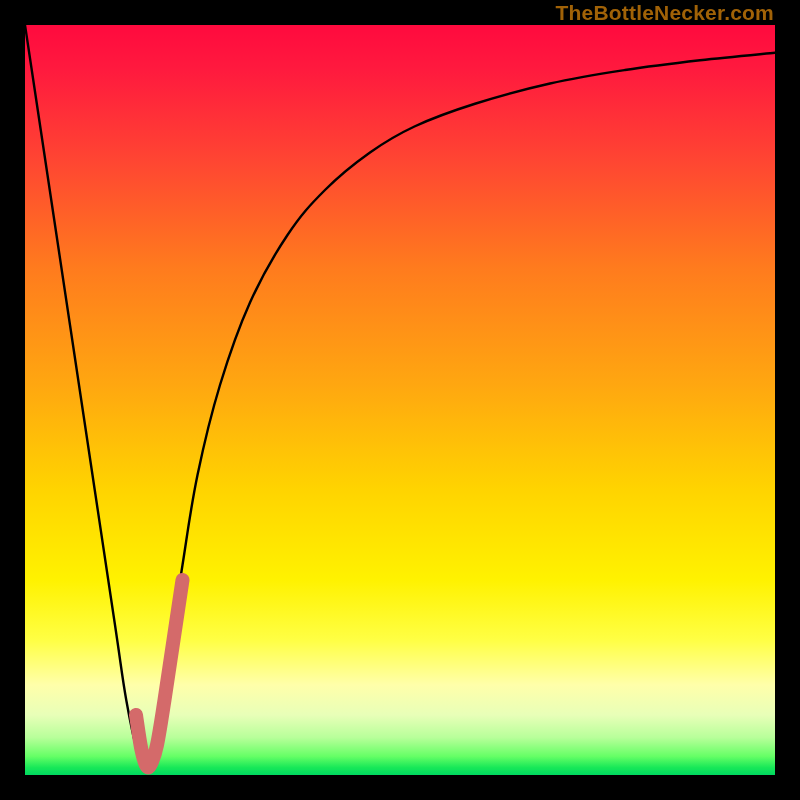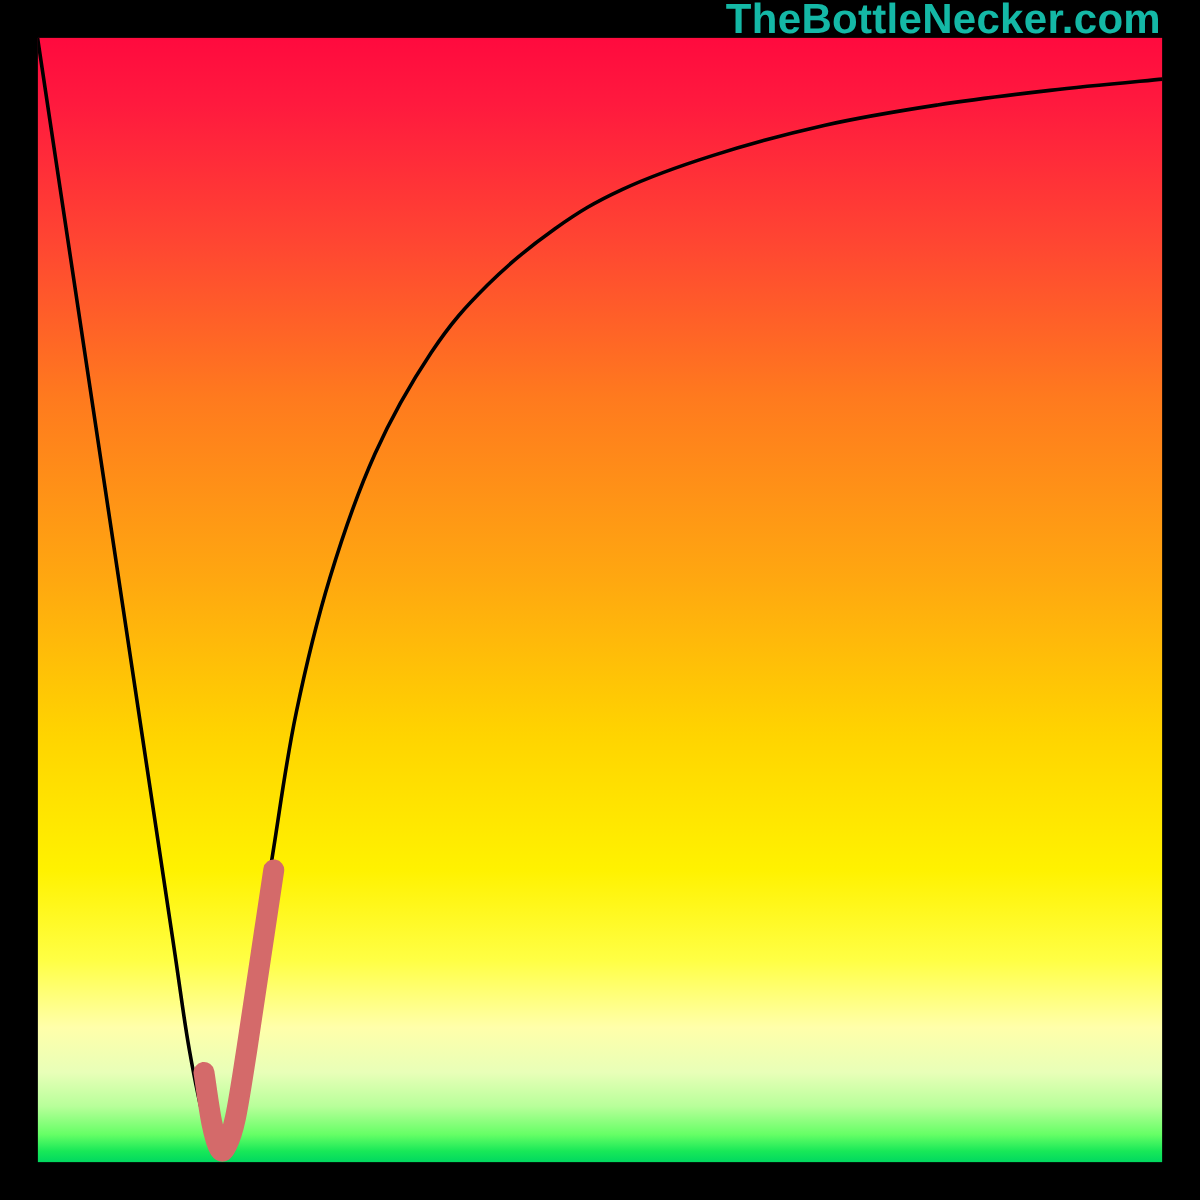--- a/index.html
+++ b/index.html
@@ -39,22 +39,22 @@
     top: 0;
     width: 100%;
     height: 100%;
   }
   .watermark {
     position: absolute;
     top: 0;
     right: 26px;
     font-family: Arial, Helvetica, sans-serif;
     font-weight: bold;
-    font-size: 28px;
-    color: #14b8a6;
+    font-size: 21px;
+    color: #a16207;
     letter-spacing: 0.2px;
     line-height: 25px;
     white-space: nowrap;
     text-align: center;
   }
 </style>
 </head>
 <body>
 
 <div class="frame">

